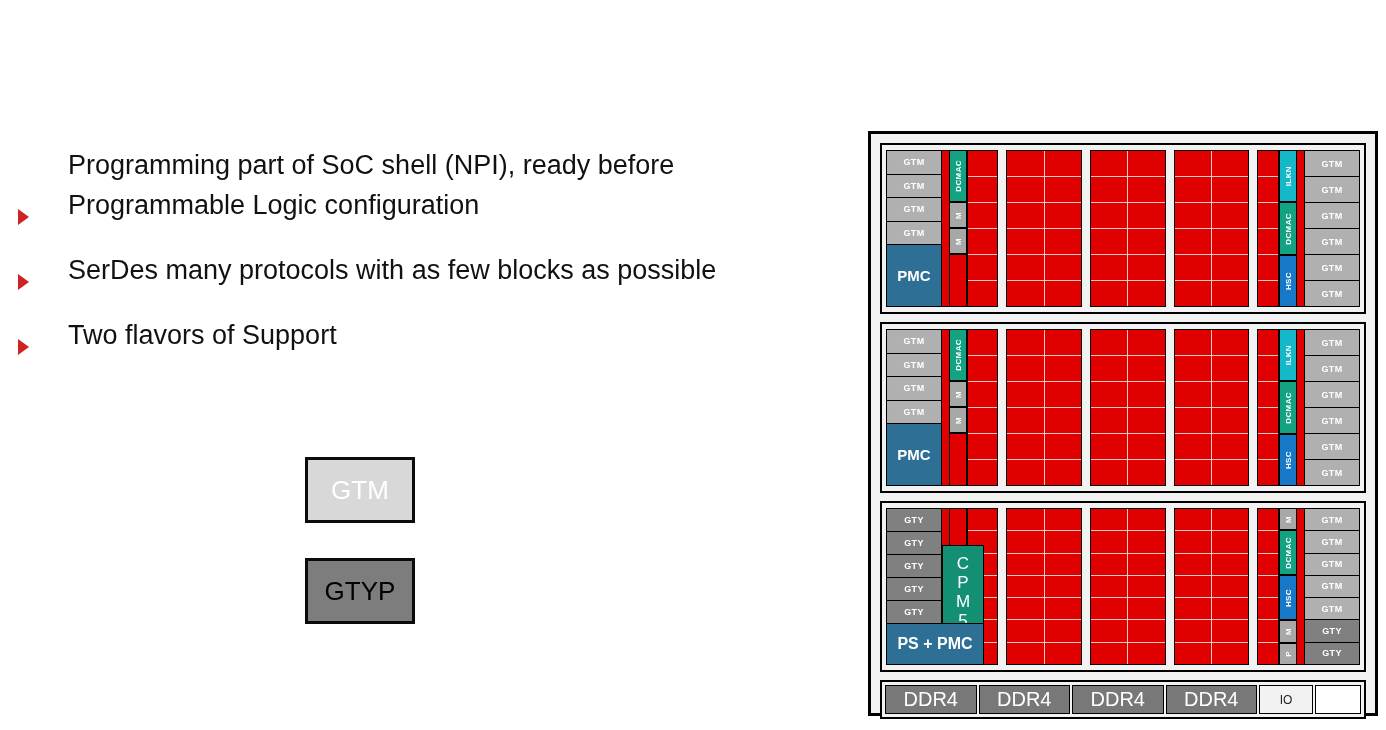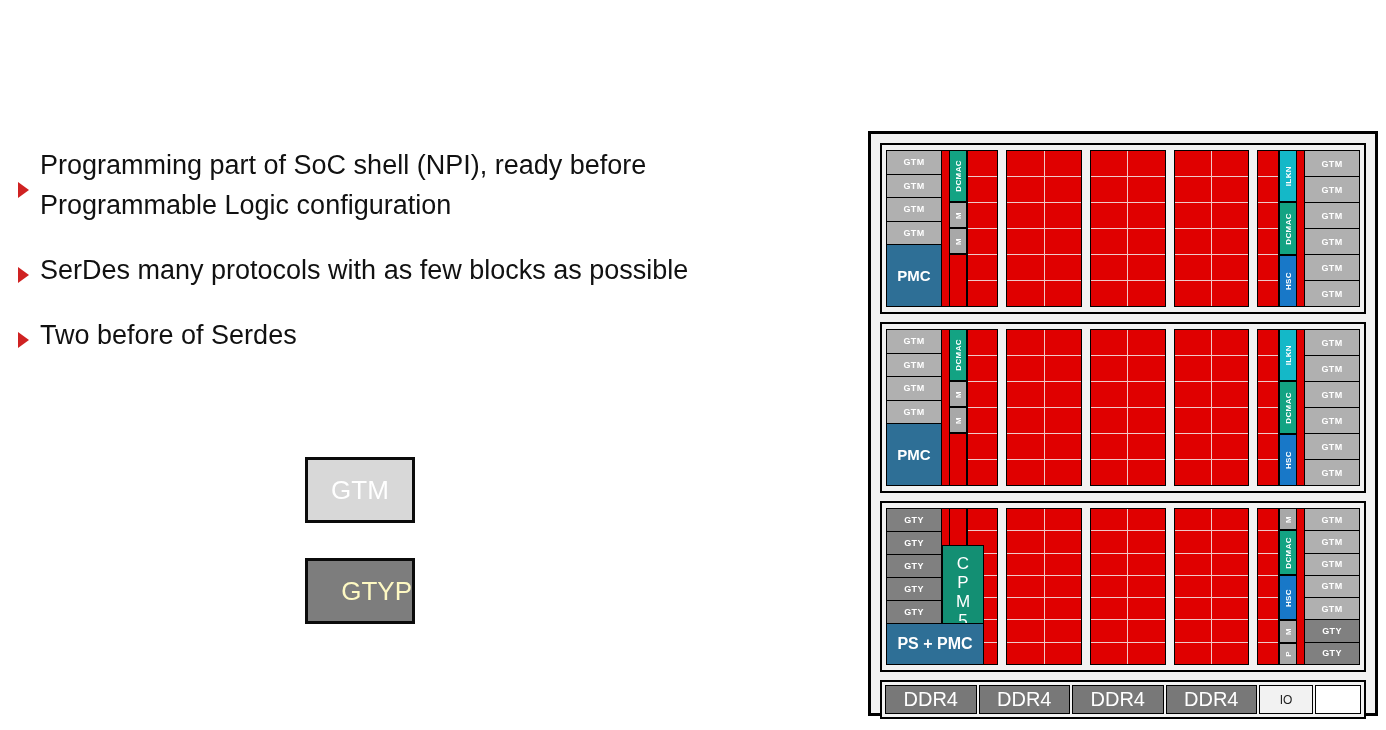--- a/index.html
+++ b/index.html
@@ -14,41 +14,41 @@
 
   
   .title {
     position: absolute; left: 14px; top: 8px;
     font-size: 41px; font-weight: bold; letter-spacing: -0.5px;
     color: #000; white-space: nowrap;
   }
 
   
   .bullets { position: absolute; left: 18px; top: 145px; width: 700px; }
-  .bullet { display: flex; align-items: center; margin-bottom: 25px; }
+  .bullet { display: flex; align-items: flex-end; margin-bottom: 25px; gap: 28px; }
   .bullet .tri {
     width: 0; height: 0; flex: 0 0 auto;
     border-top: 8px solid transparent;
     border-bottom: 8px solid transparent;
     border-left: 11px solid #cf2222;
     margin-top: 9px; margin-right: 11px;
   }
   .bullet .txt {
     font-size: 27px; line-height: 40px; color: #111; font-weight: normal;
   }
 
   
   .flavorbox {
     position: absolute; width: 110px; height: 66px;
     border: 3px solid #0b0b0b;
     display: flex; align-items: center; justify-content: center;
     font-size: 26px;
   }
   #gtm-box  { left: 305px; top: 457px; background: #d8d8d8; color: #ffffff; }
-  #gtyp-box { left: 305px; top: 558px; background: #7d7d7d; color: #fef9c3; justify-content: flex-end; }
+  #gtyp-box { left: 305px; top: 558px; background: #7d7d7d; color: #000000; }
 
   
   #chip {
     position: absolute; left: 868px; top: 131px;
     width: 510px; height: 585px;
     background: #f2f2f2;
     border: 3px solid #000;
     padding: 9px;
   }
   .chip-inner { width: 100%; height: 100%; position: relative; }
@@ -164,21 +164,21 @@
     <div class="bullet">
       <div class="tri"></div>
       <div class="txt">Programming part of SoC shell (NPI), ready before Programmable Logic configuration</div>
     </div>
     <div class="bullet">
       <div class="tri"></div>
       <div class="txt">SerDes many protocols with as few blocks as possible</div>
     </div>
     <div class="bullet">
       <div class="tri"></div>
-      <div class="txt">Two before of Serdes</div>
+      <div class="txt">Two flavors of Support</div>
     </div>
   </div>
 
   <div class="flavorbox" id="gtm-box">
     <span>GTM</span>
   </div>
   <div class="flavorbox" id="gtyp-box">
     <span>GTYP</span>
   </div>
 

